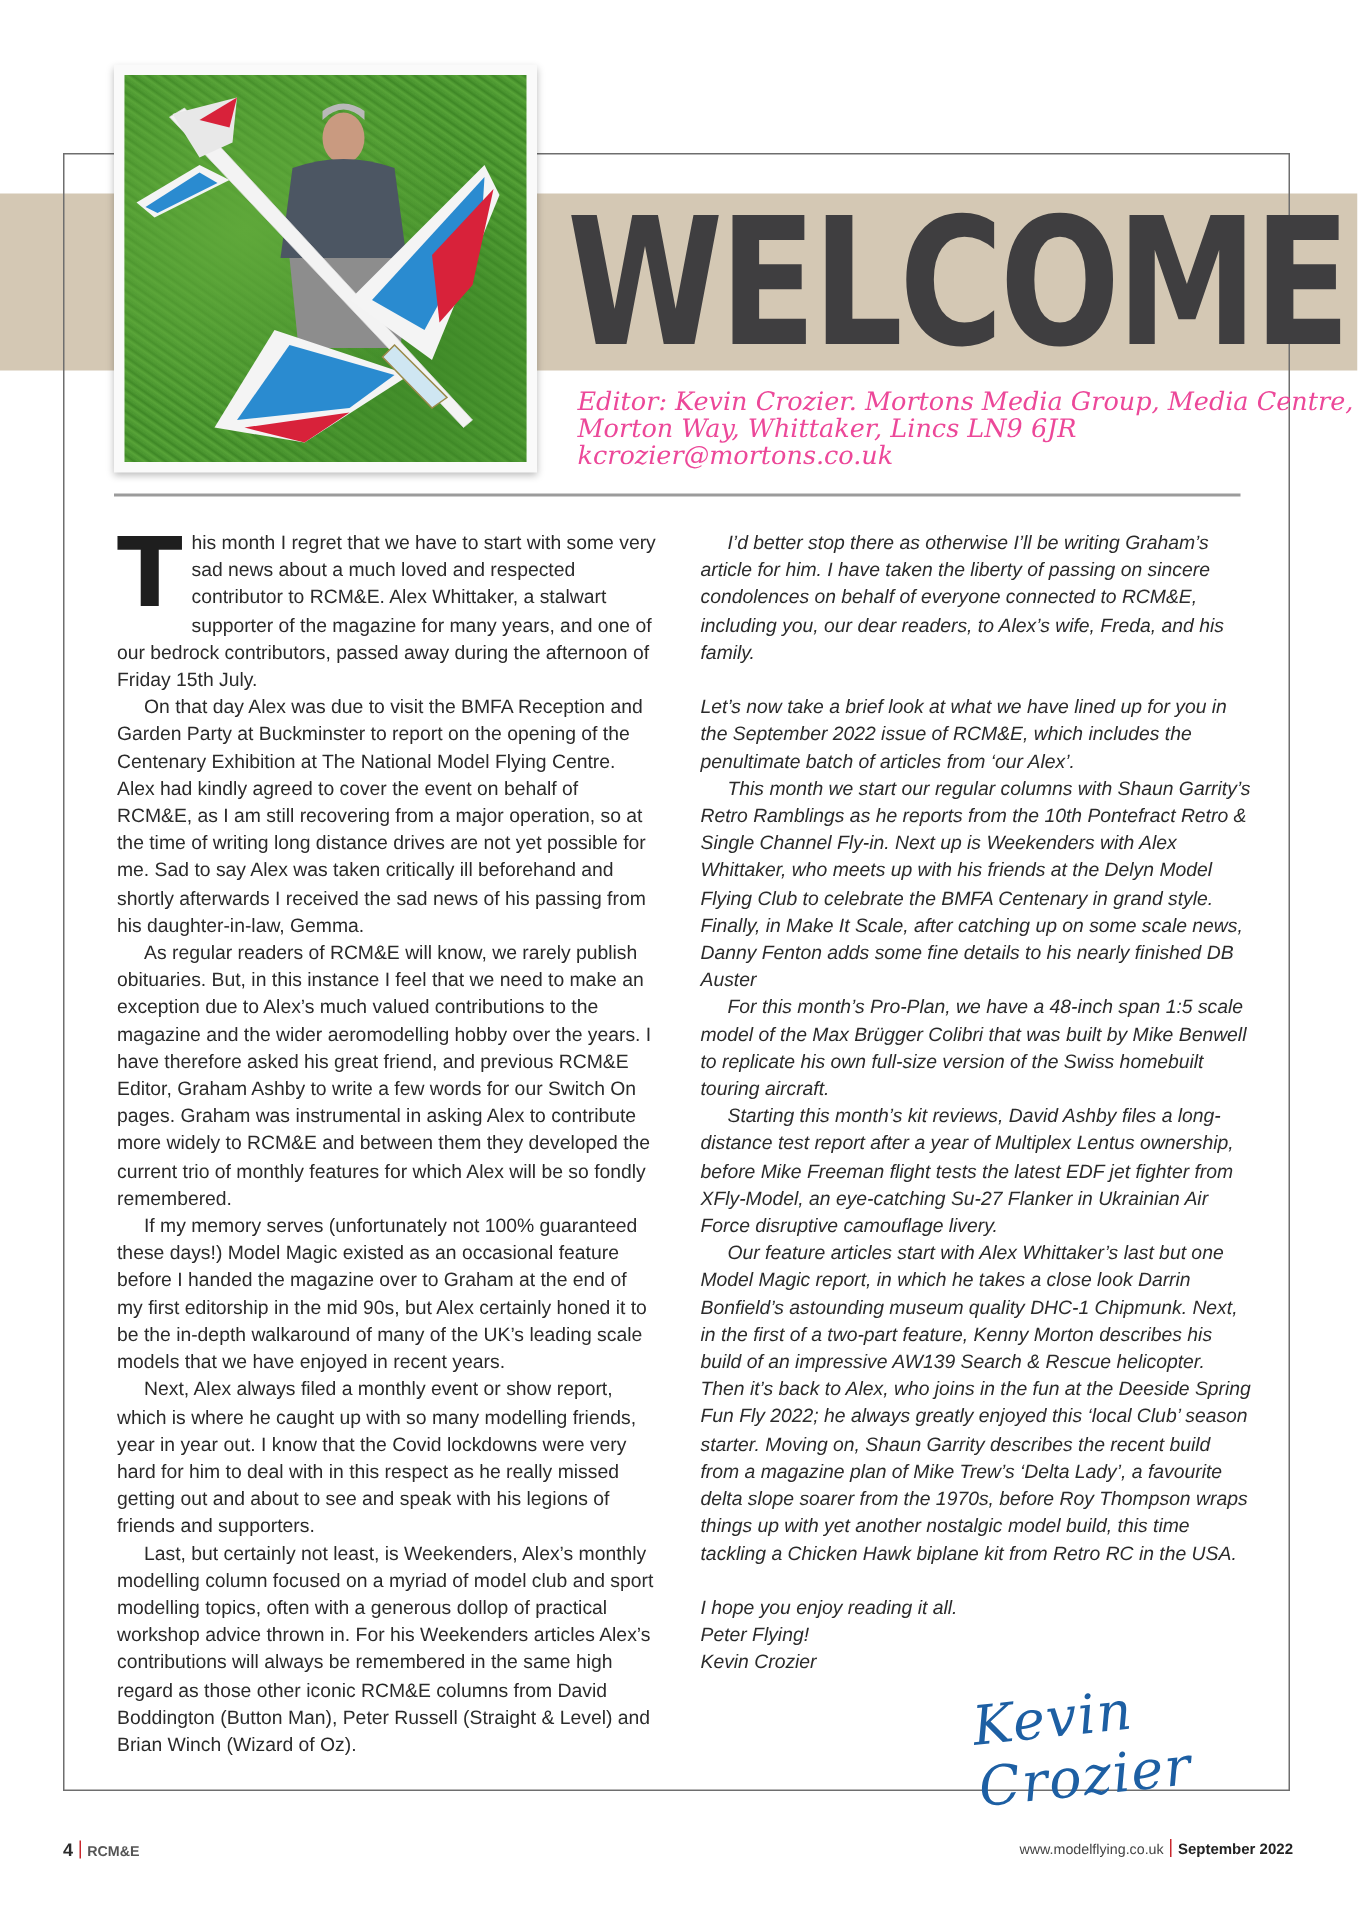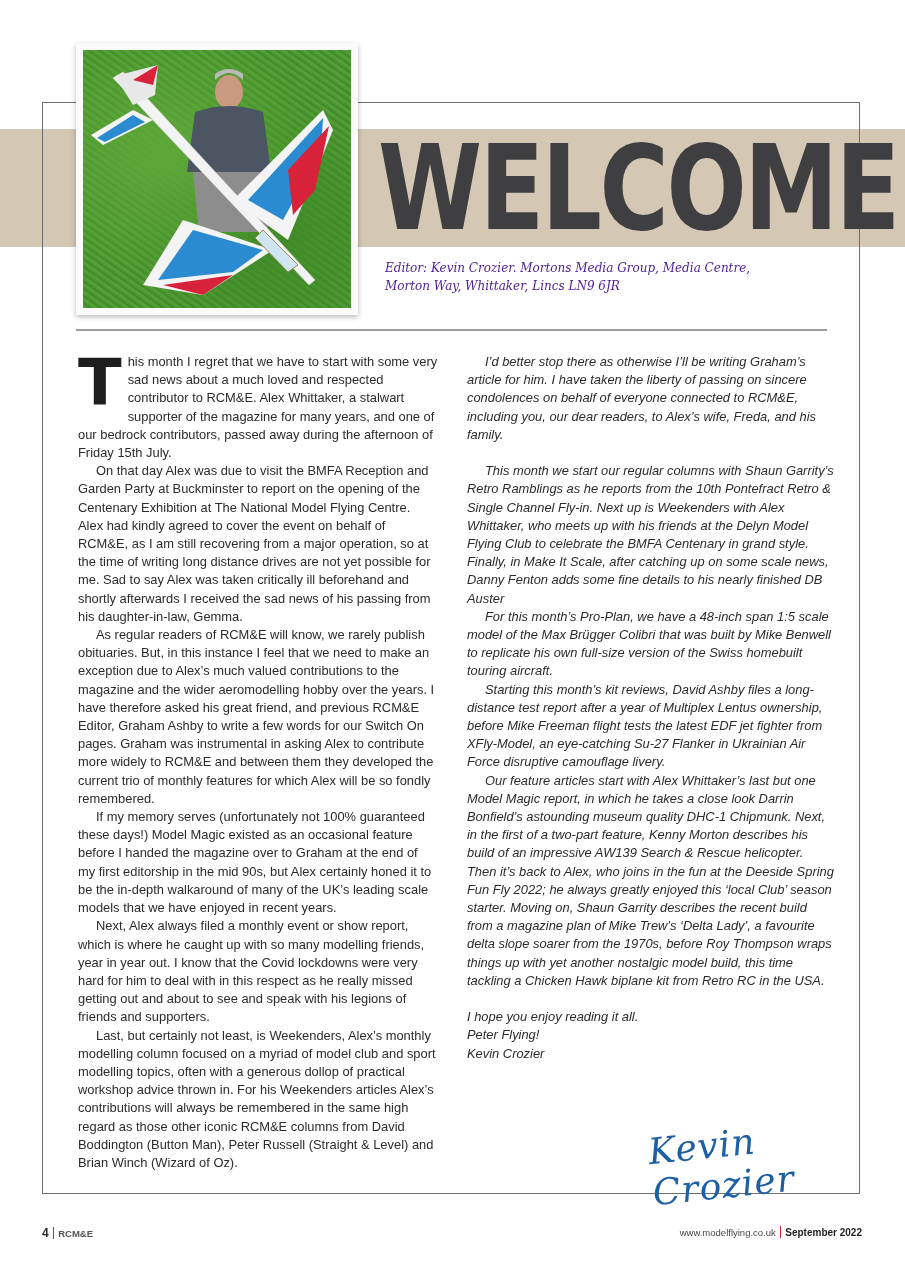--- a/index.html
+++ b/index.html
@@ -10,21 +10,21 @@
   .photo-wrap { position:absolute; left:76px; top:43px; width:282px; height:272px; background:#fafafa;
                 box-shadow:0 2px 5px rgba(0,0,0,0.28); box-sizing:border-box; padding:7px; }
   .photo { width:100%; height:100%; position:relative; overflow:hidden;
            background:
              radial-gradient(ellipse at 30% 40%, #5fa83a 0%, transparent 60%),
              radial-gradient(ellipse at 70% 70%, #3f8a28 0%, transparent 55%),
              repeating-linear-gradient(35deg, #4b9630 0px, #58a438 2px, #3e8726 4px, #4f9b33 6px); }
   .photo svg { position:absolute; left:0; top:0; }
   .title { position:absolute; left:378px; top:133px; font-family:"DejaVu Sans", sans-serif; font-weight:bold;
            font-size:118px; line-height:110px; color:#3f3e40; letter-spacing:-3px; transform:scaleX(0.80); transform-origin:left top; }
-  .editor { position:absolute; left:385px; top:259px; font-family:"DejaVu Serif", serif; font-style:italic; font-size:12px; line-height:18px; color:#4c1d95; }
+  .editor { position:absolute; left:385px; top:259px; font-family:"DejaVu Serif", serif; font-style:italic; font-size:17px; line-height:18px; color:#ec4899; }
   .rule { position:absolute; left:76px; top:329px; width:751px; height:2px; background:#9b9b9b; }
   .col { position:absolute; top:353px; width:360px; font-family:"Liberation Sans", sans-serif; font-size:12.9px; line-height:18.2px; color:#2b2b2b; }
   .col.left { left:78px; }
   .col.right { left:467px; width:368px;font-style:italic; }
   .col p { margin:0; text-indent:18px; }
   .col p.noindent { text-indent:0; }
   .col .gap { height:18.2px; }
   .dropcap { float:left; font-family:"DejaVu Sans", sans-serif; font-weight:bold; font-size:64px; line-height:52px; margin:4px 6px 0 0; color:#1e1e1e; }
   .signature { position:absolute; left:650px; top:1118px; font-family:"DejaVu Serif", serif; font-style:italic; font-size:36px; color:#1d5fa3; transform:rotate(-6deg); letter-spacing:1px; }
   .footer-left { position:absolute; left:42px; top:1226px; font-size:10.5px; font-weight:bold; color:#2b2b2b; }
@@ -66,36 +66,38 @@
       <path d="M180 180 L215 215 L205 222 L172 188 Z" fill="#cfe6f2" stroke="#9a8a4a" stroke-width="1"></path>
     </svg>
   </div>
 </div>
 
 <div class="title">WELCOME</div>
 
 <div class="editor">
   <div>Editor: Kevin Crozier. Mortons Media Group, Media Centre,</div>
   <div>Morton Way, Whittaker, Lincs LN9 6JR</div>
+  <div>kcrozier@mortons.co.uk</div>
 </div>
 
 <div class="rule"></div>
 
 <div class="col left">
   <p class="noindent"><span class="dropcap">T</span><span>his month I regret that we have to start with some very sad news about a much loved and respected contributor to RCM&amp;E. Alex Whittaker, a stalwart supporter of the magazine for many years, and one of our bedrock contributors, passed away during the afternoon of Friday 15th July.</span></p>
   <p>On that day Alex was due to visit the BMFA Reception and Garden Party at Buckminster to report on the opening of the Centenary Exhibition at The National Model Flying Centre. Alex had kindly agreed to cover the event on behalf of RCM&amp;E, as I am still recovering from a major operation, so at the time of writing long distance drives are not yet possible for me. Sad to say Alex was taken critically ill beforehand and shortly afterwards I received the sad news of his passing from his daughter-in-law, Gemma.</p>
   <p>As regular readers of RCM&amp;E will know, we rarely publish obituaries. But, in this instance I feel that we need to make an exception due to Alex’s much valued contributions to the magazine and the wider aeromodelling hobby over the years. I have therefore asked his great friend, and previous RCM&amp;E Editor, Graham Ashby to write a few words for our Switch On pages. Graham was instrumental in asking Alex to contribute more widely to RCM&amp;E and between them they developed the current trio of monthly features for which Alex will be so fondly remembered.</p>
   <p>If my memory serves (unfortunately not 100% guaranteed these days!) Model Magic existed as an occasional feature before I handed the magazine over to Graham at the end of my first editorship in the mid 90s, but Alex certainly honed it to be the in-depth walkaround of many of the UK’s leading scale models that we have enjoyed in recent years.</p>
   <p>Next, Alex always filed a monthly event or show report, which is where he caught up with so many modelling friends, year in year out. I know that the Covid lockdowns were very hard for him to deal with in this respect as he really missed getting out and about to see and speak with his legions of friends and supporters.</p>
   <p>Last, but certainly not least, is Weekenders, Alex’s monthly modelling column focused on a myriad of model club and sport modelling topics, often with a generous dollop of practical workshop advice thrown in. For his Weekenders articles Alex’s contributions will always be remembered in the same high regard as those other iconic RCM&amp;E columns from David Boddington (Button Man), Peter Russell (Straight &amp; Level) and Brian Winch (Wizard of Oz).</p>
 </div>
 
 <div class="col right">
   <p>I’d better stop there as otherwise I’ll be writing Graham’s article for him. I have taken the liberty of passing on sincere condolences on behalf of everyone connected to RCM&amp;E, including you, our dear readers, to Alex’s wife, Freda, and his family.</p>
   <div class="gap"></div>
+  <p class="noindent">Let’s now take a brief look at what we have lined up for you in the September 2022 issue of RCM&amp;E, which includes the penultimate batch of articles from ‘our Alex’.</p>
   <p>This month we start our regular columns with Shaun Garrity’s Retro Ramblings as he reports from the 10th Pontefract Retro &amp; Single Channel Fly-in. Next up is Weekenders with Alex Whittaker, who meets up with his friends at the Delyn Model Flying Club to celebrate the BMFA Centenary in grand style. Finally, in Make It Scale, after catching up on some scale news, Danny Fenton adds some fine details to his nearly finished DB Auster</p>
   <p>For this month’s Pro-Plan, we have a 48-inch span 1:5 scale model of the Max Brügger Colibri that was built by Mike Benwell to replicate his own full-size version of the Swiss homebuilt touring aircraft.</p>
   <p>Starting this month’s kit reviews, David Ashby files a long-distance test report after a year of Multiplex Lentus ownership, before Mike Freeman flight tests the latest EDF jet fighter from XFly-Model, an eye-catching Su-27 Flanker in Ukrainian Air Force disruptive camouflage livery.</p>
   <p>Our feature articles start with Alex Whittaker’s last but one Model Magic report, in which he takes a close look Darrin Bonfield’s astounding museum quality DHC-1 Chipmunk. Next, in the first of a two-part feature, Kenny Morton describes his build of an impressive AW139 Search &amp; Rescue helicopter. Then it’s back to Alex, who joins in the fun at the Deeside Spring Fun Fly 2022; he always greatly enjoyed this ‘local Club’ season starter. Moving on, Shaun Garrity describes the recent build from a magazine plan of Mike Trew’s ‘Delta Lady’, a favourite delta slope soarer from the 1970s, before Roy Thompson wraps things up with yet another nostalgic model build, this time tackling a Chicken Hawk biplane kit from Retro RC in the USA.</p>
   <div class="gap"></div>
   <p class="noindent">I hope you enjoy reading it all.</p>
   <p class="noindent">Peter Flying!</p>
   <p class="noindent">Kevin Crozier</p>
 </div>
 

